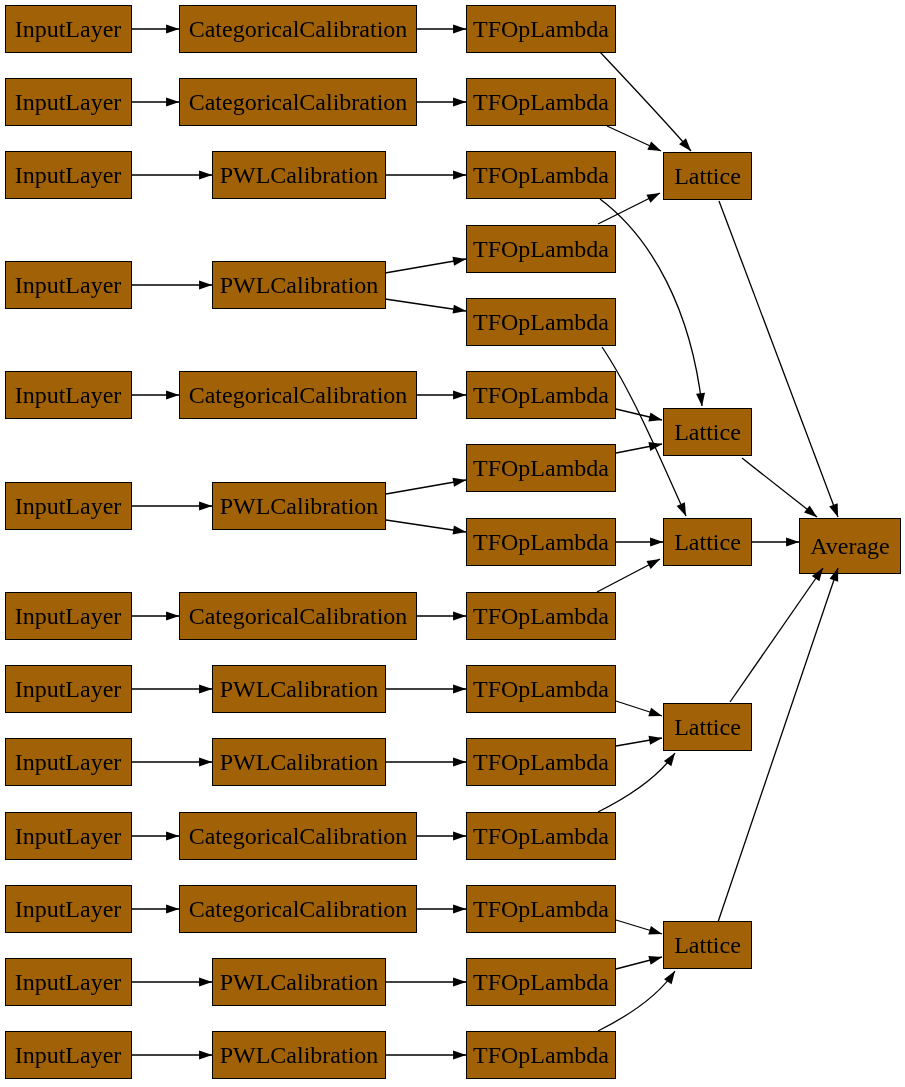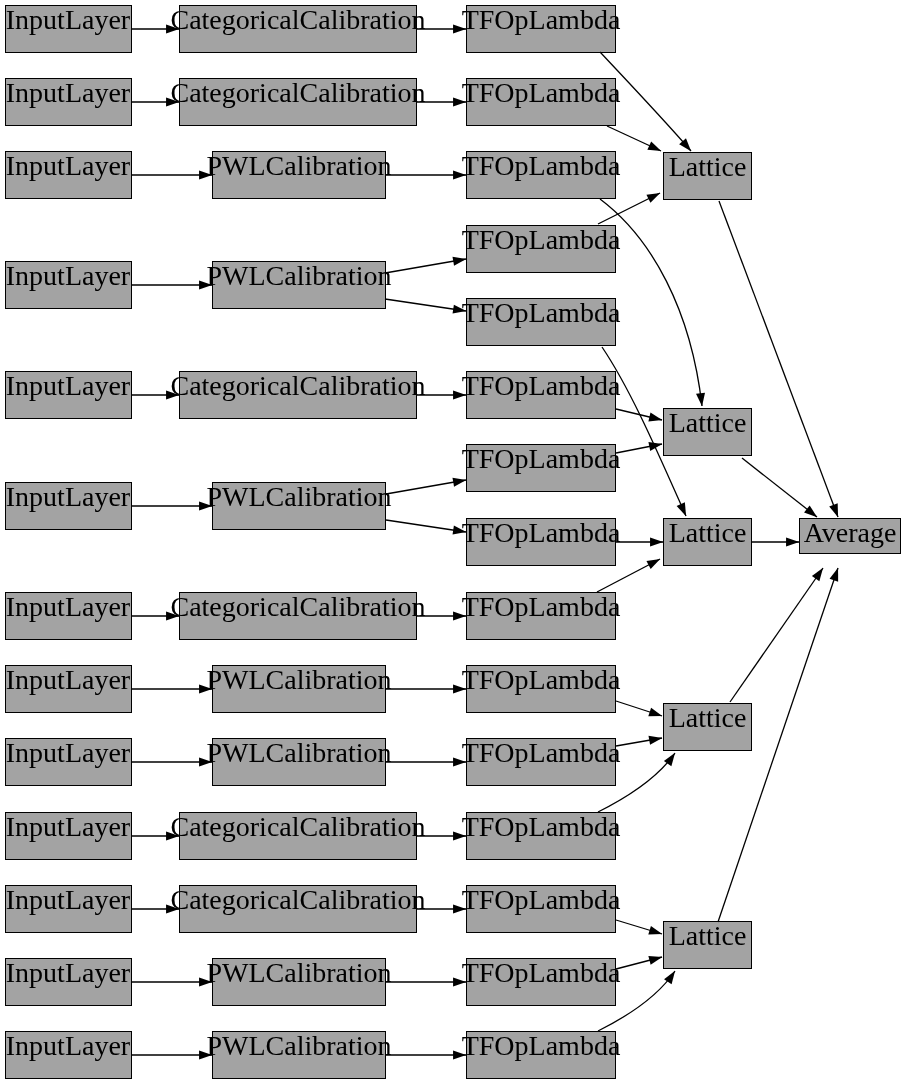--- a/index.html
+++ b/index.html
@@ -8,25 +8,25 @@
     position:relative;
     width:905px;height:1087px;
     background:#ffffff;
     font-family:"Liberation Serif","DejaVu Serif",serif;
     overflow:hidden;
   }
   .node{
     position:absolute;
     box-sizing:border-box;
     border:1.4px solid #000000;
-    background:#a3a3a3;
+    background:#a16207;
     display:flex;
-    align-items:flex-start;
+    align-items:center;
     justify-content:center;
-    font-size:28px;
+    font-size:24px;
     line-height:1;
     color:#000000;
     white-space:nowrap;
   }
   .edges{
     position:absolute;
     left:0;top:0;
     width:905px;height:1087px;
   }
   .edge{
@@ -171,21 +171,21 @@
       </div>
       <div class="node node-lattice" style="left: 663px; top: 518px; width: 89px; height: 48px;">
         <span>Lattice</span>
       </div>
       <div class="node node-lattice" style="left: 663px; top: 703px; width: 89px; height: 48px;">
         <span>Lattice</span>
       </div>
       <div class="node node-lattice" style="left: 663px; top: 921px; width: 89px; height: 48px;">
         <span>Lattice</span>
       </div>
-      <div class="node node-average" style="left: 799px; top: 518px; width: 102px; height: 36px;">
+      <div class="node node-average" style="left: 799px; top: 518px; width: 102px; height: 56px;">
         <span>Average</span>
       </div>
     </div>
   <svg class="edges" id="edges-layer" width="905" height="1087" viewBox="0 0 905 1087" xmlns="http://www.w3.org/2000/svg">
     <defs>
       <marker id="arrow" viewBox="0 0 13 10" refX="12.5" refY="5" markerWidth="14" markerHeight="11" orient="auto" markerUnits="userSpaceOnUse">
         <path d="M0.5,0.8 L12.7,5 L0.5,9.2 Z" fill="#000000"></path>
       </marker>
     </defs>
   <path d="M131.5,29 L179,29" class="edge" marker-end="url(#arrow)" stroke="#000000"></path>

